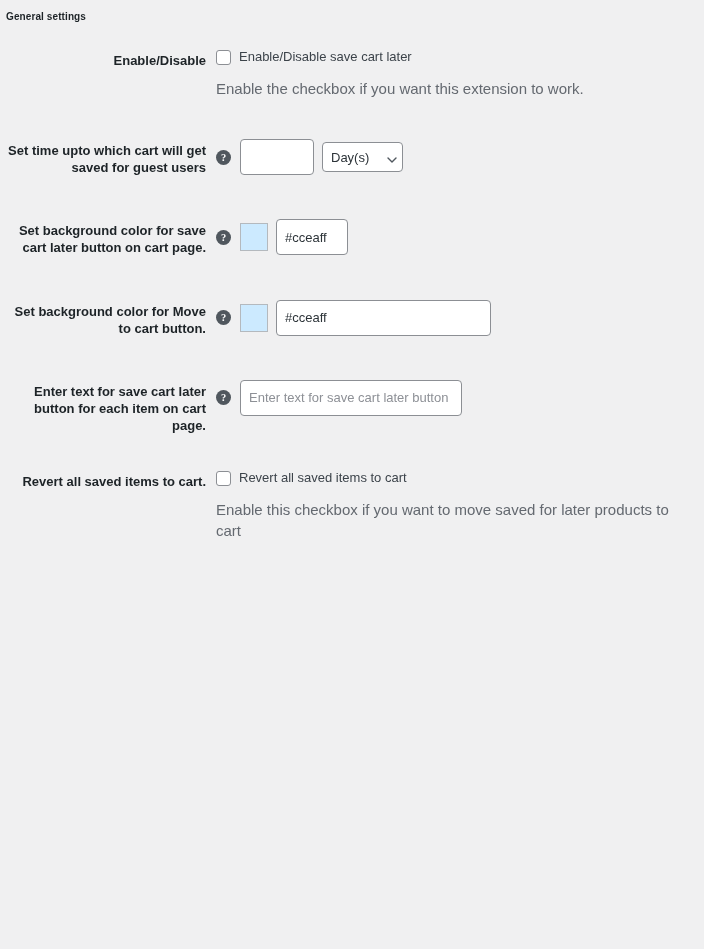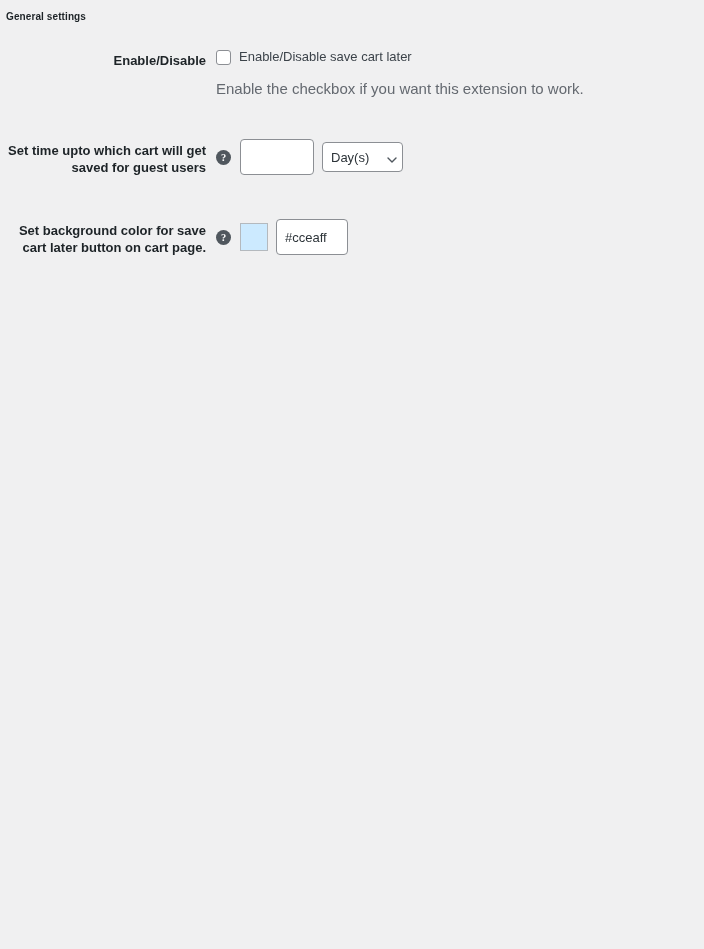--- a/index.html
+++ b/index.html
@@ -227,23 +227,52 @@
         <td>
           <div class="field-row">
             <span class="help-icon">?</span>
             <span class="swatch" style="background: rgb(204, 234, 255);"></span>
             <input class="txt hexnarrow" type="text" value="#cceaff" style="">
           </div>
         </td>
       </tr>
 
 
-
-
-
+      <tr class="row-inline">
+        <th>Set background color for Move to cart button.</th>
+        <td>
+          <div class="field-row">
+            <span class="help-icon">?</span>
+            <span class="swatch" style="background: rgb(204, 234, 255);"></span>
+            <input class="txt hexwide" type="text" value="#cceaff" style="">
+          </div>
+        </td>
+      </tr>
+
+
+      <tr class="row-inline">
+        <th>Enter text for save cart later button for each item on cart page.</th>
+        <td>
+          <div class="field-row">
+            <span class="help-icon">?</span>
+            <input class="txt textwide" type="text" placeholder="Enter text for save cart later button" style="">
+          </div>
+        </td>
+      </tr>
+
+      <tr class="row-check">
+        <th>Revert all saved items to cart.</th>
+        <td>
+          <label class="cb-line">
+            <span class="checkbox"></span>
+            <span class="cb-label">Revert all saved items to cart</span>
+          </label>
+          <div class="desc">Enable this checkbox if you want to move saved for later products to cart</div>
+        </td>
+      </tr>
 
 
 
     </tbody>
   </table>
 
   <div class="submit-wrap">
     
   </div>
 

